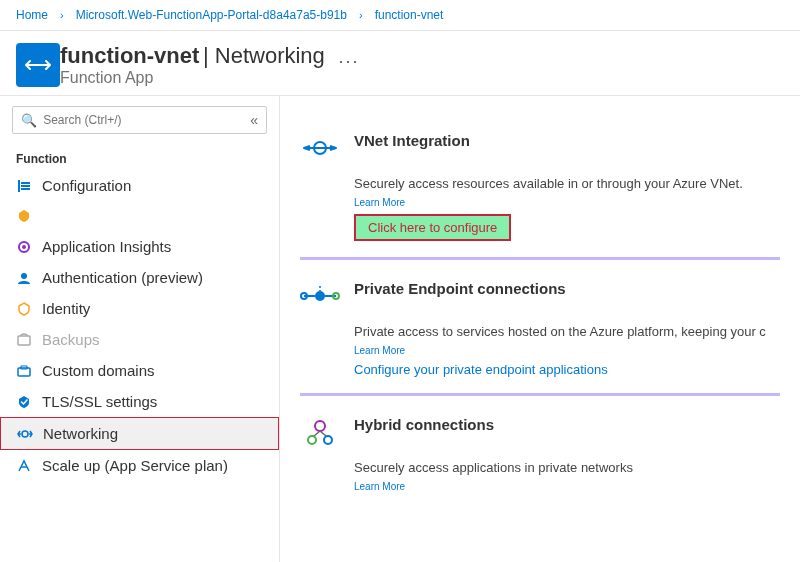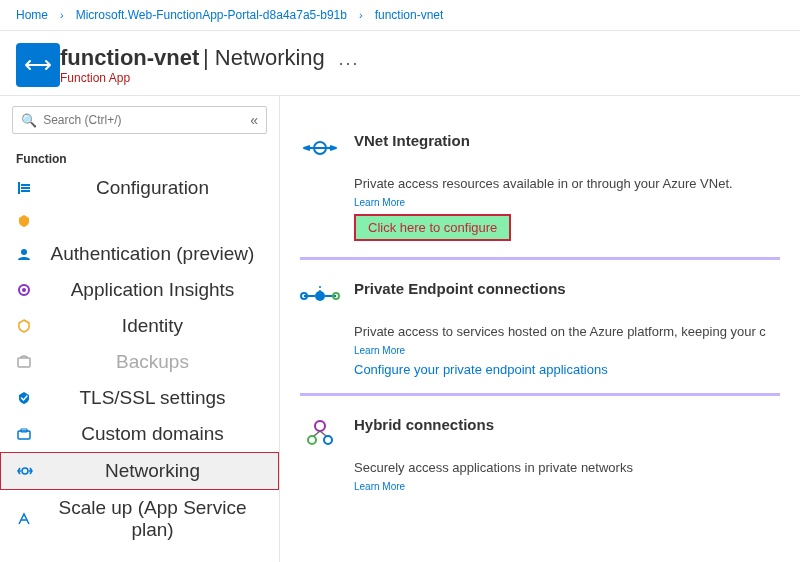--- a/index.html
+++ b/index.html
@@ -20,21 +20,21 @@
       padding: 12px 16px 8px 16px;
       border-bottom: 1px solid #e5e5e5;
     }
     .header-icon {
       width: 44px; height: 44px;
       background: #0078d4;
       border-radius: 4px;
       display: flex; align-items: center; justify-content: center;
     }
     .header-icon svg { width: 28px; height: 28px; }
-    .header-subtitle { font-size: 12px; color: #b91c1c; margin-top: 0; }
+    .header-subtitle { font-size: 16px; color: #737373; margin-top: 0; }
 
     
     .layout { display: flex; height: calc(562px - 90px); }
 
     
     .sidebar {
       width: 280px; min-width: 280px;
       border-right: 1px solid #e5e5e5;
       overflow-y: auto;
       background: #fff;
@@ -51,21 +51,21 @@
     }
     .collapse-btn {
       margin-left: auto; cursor: pointer; font-size: 14px; color: #666;
     }
     .sidebar-section-label {
       font-size: 12px; font-weight: 600; color: #333;
       padding: 8px 16px 4px 16px;
     }
     .sidebar-item {
       display: flex; align-items: center; gap: 10px;
-      padding: 7px 16px; cursor: pointer; color: #333; font-size: 19px; text-align: center;
+      padding: 7px 16px; cursor: pointer; color: #333; font-size: 15px;
     }
     .sidebar-item.active {
       background: #f0f0f0;
       border: 1.5px solid #c8243c;
     }
     .sidebar-item .icon { width: 16px; height: 16px; display: flex; align-items: center; justify-content: center; flex-shrink: 0; }
     .sidebar-item .label { flex: 1; }
     .icon-config { color: #0078d4; }
     .icon-auth { color: #f5a623; }
     .icon-auth-prev { color: #0078d4; }
@@ -164,76 +164,76 @@
 
     <div class="sidebar-item">
       <span class="icon icon-auth">
         <svg width="16" height="16" viewBox="0 0 16 16" fill="none">
             <path d="M8 2 L13 5 L13 9 C13 12 8 14 8 14 C8 14 3 12 3 9 L3 5 Z" fill="#f5a623"></path>
           </svg>
       </span>
     </div>
 
     <div class="sidebar-item">
+      <span class="icon icon-insights">
+        <svg width="16" height="16" viewBox="0 0 16 16" fill="none">
+            <circle cx="8" cy="8" r="5" stroke="#8b2fc9" stroke-width="2" fill="none"></circle>
+            <circle cx="8" cy="8" r="2" fill="#8b2fc9"></circle>
+          </svg>
+      </span>
+      <span class="label">Application Insights</span>
+    </div>
+
+    <div class="sidebar-item">
       <span class="icon icon-auth-prev">
         <svg width="16" height="16" viewBox="0 0 16 16" fill="none">
             <circle cx="8" cy="6" r="3" fill="#0078d4"></circle>
             <path d="M2 14 C2 10 14 10 14 14" fill="#0078d4"></path>
           </svg>
       </span>
       <span class="label">Authentication (preview)</span>
     </div>
 
     <div class="sidebar-item">
-      <span class="icon icon-insights">
-        <svg width="16" height="16" viewBox="0 0 16 16" fill="none">
-            <circle cx="8" cy="8" r="5" stroke="#8b2fc9" stroke-width="2" fill="none"></circle>
-            <circle cx="8" cy="8" r="2" fill="#8b2fc9"></circle>
-          </svg>
-      </span>
-      <span class="label">Application Insights</span>
-    </div>
-
-    <div class="sidebar-item">
       <span class="icon icon-identity">
         <svg width="16" height="16" viewBox="0 0 16 16" fill="none">
             <path d="M8 2 L13 5 L13 9 C13 12 8 14 8 14 C8 14 3 12 3 9 L3 5 Z" stroke="#f5a623" stroke-width="1.5" fill="none"></path>
           </svg>
       </span>
       <span class="label">Identity</span>
     </div>
 
     <div class="sidebar-item">
       <span class="icon icon-backups">
         <svg width="16" height="16" viewBox="0 0 16 16" fill="none">
             <rect x="2" y="4" width="12" height="9" rx="1" stroke="#aaa" stroke-width="1.5" fill="none"></rect>
             <path d="M5 4 V3 Q8 1 11 3 V4" stroke="#aaa" stroke-width="1.5" fill="none"></path>
           </svg>
       </span>
       <span class="label" style="color:#aaa;">Backups</span>
     </div>
 
     <div class="sidebar-item">
+      <span class="icon icon-domains">
+        <svg width="16" height="16" viewBox="0 0 16 16" fill="none">
+            <rect x="2" y="5" width="12" height="8" rx="1" stroke="#0078d4" stroke-width="1.5" fill="none"></rect>
+            <rect x="5" y="3" width="6" height="3" rx="0.5" stroke="#0078d4" stroke-width="1.2" fill="none"></rect>
+          </svg>
+      </span>
+      <span class="label">Custom domains</span>
+    </div>
+
+    <div class="sidebar-item">
       <span class="icon icon-tls">
         <svg width="16" height="16" viewBox="0 0 16 16" fill="none">
             <path d="M8 2 L13 5 L13 9 C13 12 8 14 8 14 C8 14 3 12 3 9 L3 5 Z" fill="#0078d4"></path>
             <path d="M5.5 8 L7.5 10 L11 6" stroke="white" stroke-width="1.5" fill="none" stroke-linecap="round"></path>
           </svg>
       </span>
       <span class="label">TLS/SSL settings</span>
-    </div>
-
-    <div class="sidebar-item">
-      <span class="icon icon-domains">
-        <svg width="16" height="16" viewBox="0 0 16 16" fill="none">
-            <rect x="2" y="5" width="12" height="8" rx="1" stroke="#0078d4" stroke-width="1.5" fill="none"></rect>
-            <rect x="5" y="3" width="6" height="3" rx="0.5" stroke="#0078d4" stroke-width="1.2" fill="none"></rect>
-          </svg>
-      </span>
-      <span class="label">Custom domains</span>
     </div>
 
     <div class="sidebar-item active">
       <span class="icon icon-network">
         <svg width="16" height="16" viewBox="0 0 16 16" fill="none">
           <polyline points="4,8 1,8" stroke="#0078d4" stroke-width="1.5"></polyline>
           <polyline points="12,8 15,8" stroke="#0078d4" stroke-width="1.5"></polyline>
           <polyline points="3,5 1,8 3,11" stroke="#0078d4" stroke-width="1.5" fill="none" stroke-linejoin="round"></polyline>
           <polyline points="13,5 15,8 13,11" stroke="#0078d4" stroke-width="1.5" fill="none" stroke-linejoin="round"></polyline>
           <circle cx="8" cy="8" r="3" stroke="#0078d4" stroke-width="1.5" fill="none"></circle>
@@ -262,21 +262,21 @@
             <svg width="40" height="40" viewBox="0 0 40 40" fill="none">
 
               <polyline points="10,18 4,20 10,22" stroke="#0078d4" stroke-width="2" fill="none" stroke-linejoin="round"></polyline>
               <polyline points="30,18 36,20 30,22" stroke="#0078d4" stroke-width="2" fill="none" stroke-linejoin="round"></polyline>
               <line x1="4" y1="20" x2="36" y2="20" stroke="#0078d4" stroke-width="2"></line>
               <circle cx="20" cy="20" r="6" stroke="#0078d4" stroke-width="2" fill="none"></circle>
             </svg>
           </div>
           <div class="section-title">VNet Integration</div>
         </div>
-        <div class="section-desc">Private access resources available in or through your Azure VNet.</div>
+        <div class="section-desc">Securely access resources available in or through your Azure VNet.</div>
         <a class="learn-more">Learn More</a>
         <button class="configure-btn">Click here to configure</button>
       </div>
 
       <div class="section">
         <div class="section-header">
           <div class="section-icon">
             <svg width="40" height="40" viewBox="0 0 40 40" fill="none">
               <circle cx="20" cy="20" r="5" fill="#0078d4"></circle>
               <line x1="4" y1="20" x2="15" y2="20" stroke="#0078d4" stroke-width="2"></line>

